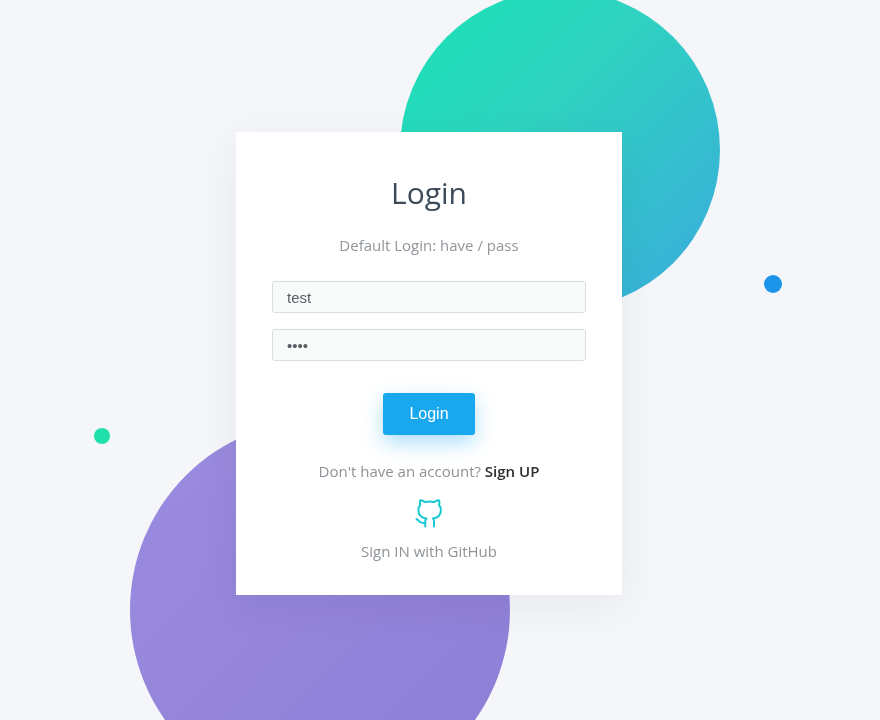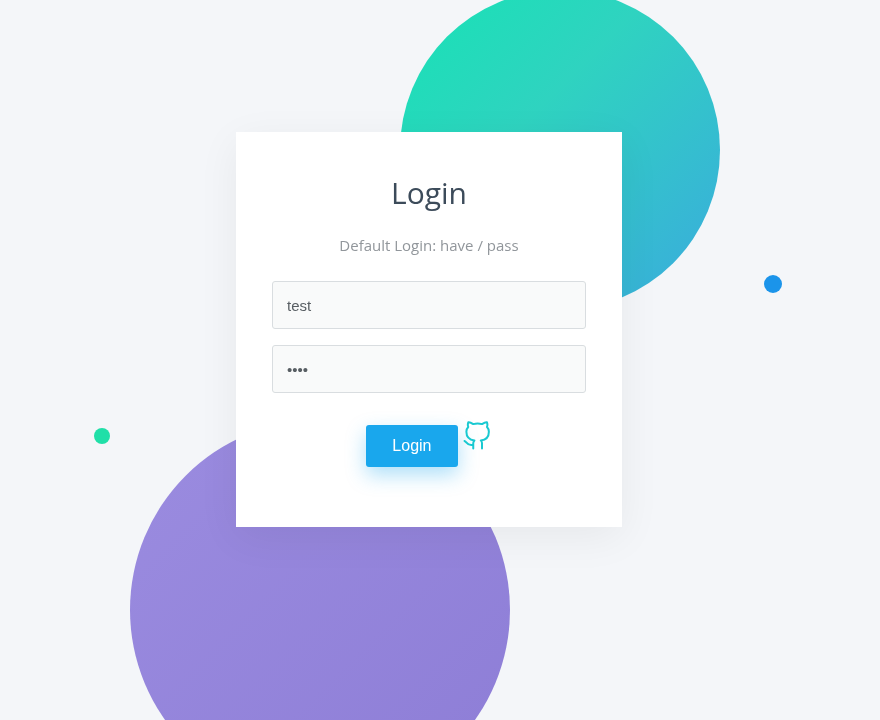--- a/index.html
+++ b/index.html
@@ -72,21 +72,21 @@
       font-weight: 400;
       margin-bottom: 22px;
     }
     .hint {
       font-size: 15px;
       color: #91969b;
       margin-bottom: 26px;
     }
     .field {
       width: 100%;
-      height: 48px;
+      height: 32px;
       border: 1px solid #d9dde0;
       background: #f9fafa;
       border-radius: 3px;
       padding: 0 14px;
       font-size: 15px;
       color: #585e63;
       margin-bottom: 16px;
       outline: none;
       text-align: left;
     }
@@ -142,20 +142,24 @@
 <div class="card">
   <h1 class="title">Login</h1>
   <div class="hint">Default Login: have / pass</div>
 
   <input type="text" class="field" value="test" placeholder="Username" style="">
 
   <input type="password" class="field" value="pass" placeholder="Password" style="">
 
   <button class="login-btn">Login</button>
 
+  <div class="signup-row">
+    <span>Don't have an account? </span><span class="signup-link">Sign UP</span>
+  </div>
 
   <div class="github-icon">
     <svg viewBox="0 0 24 24" fill="none" stroke="#19c9d1" stroke-width="1.6" stroke-linecap="round" stroke-linejoin="round">
       <path d="M9 19c-5 1.5-5-2.5-7-3m14 6v-3.87a3.37 3.37 0 0 0-.94-2.61c3.14-.35 6.44-1.54 6.44-7A5.44 5.44 0 0 0 20 4.77 5.07 5.07 0 0 0 19.91 1S18.73.65 16 2.48a13.38 13.38 0 0 0-7 0C6.27.65 5.09 1 5.09 1A5.07 5.07 0 0 0 5 4.77a5.44 5.44 0 0 0-1.5 3.78c0 5.42 3.3 6.61 6.44 7A3.37 3.37 0 0 0 9 18.13V22"></path>
     </svg>
   </div>
 
+  <div class="github-text">Sign IN with GitHub</div>
 </div>
 
 </body></html>

